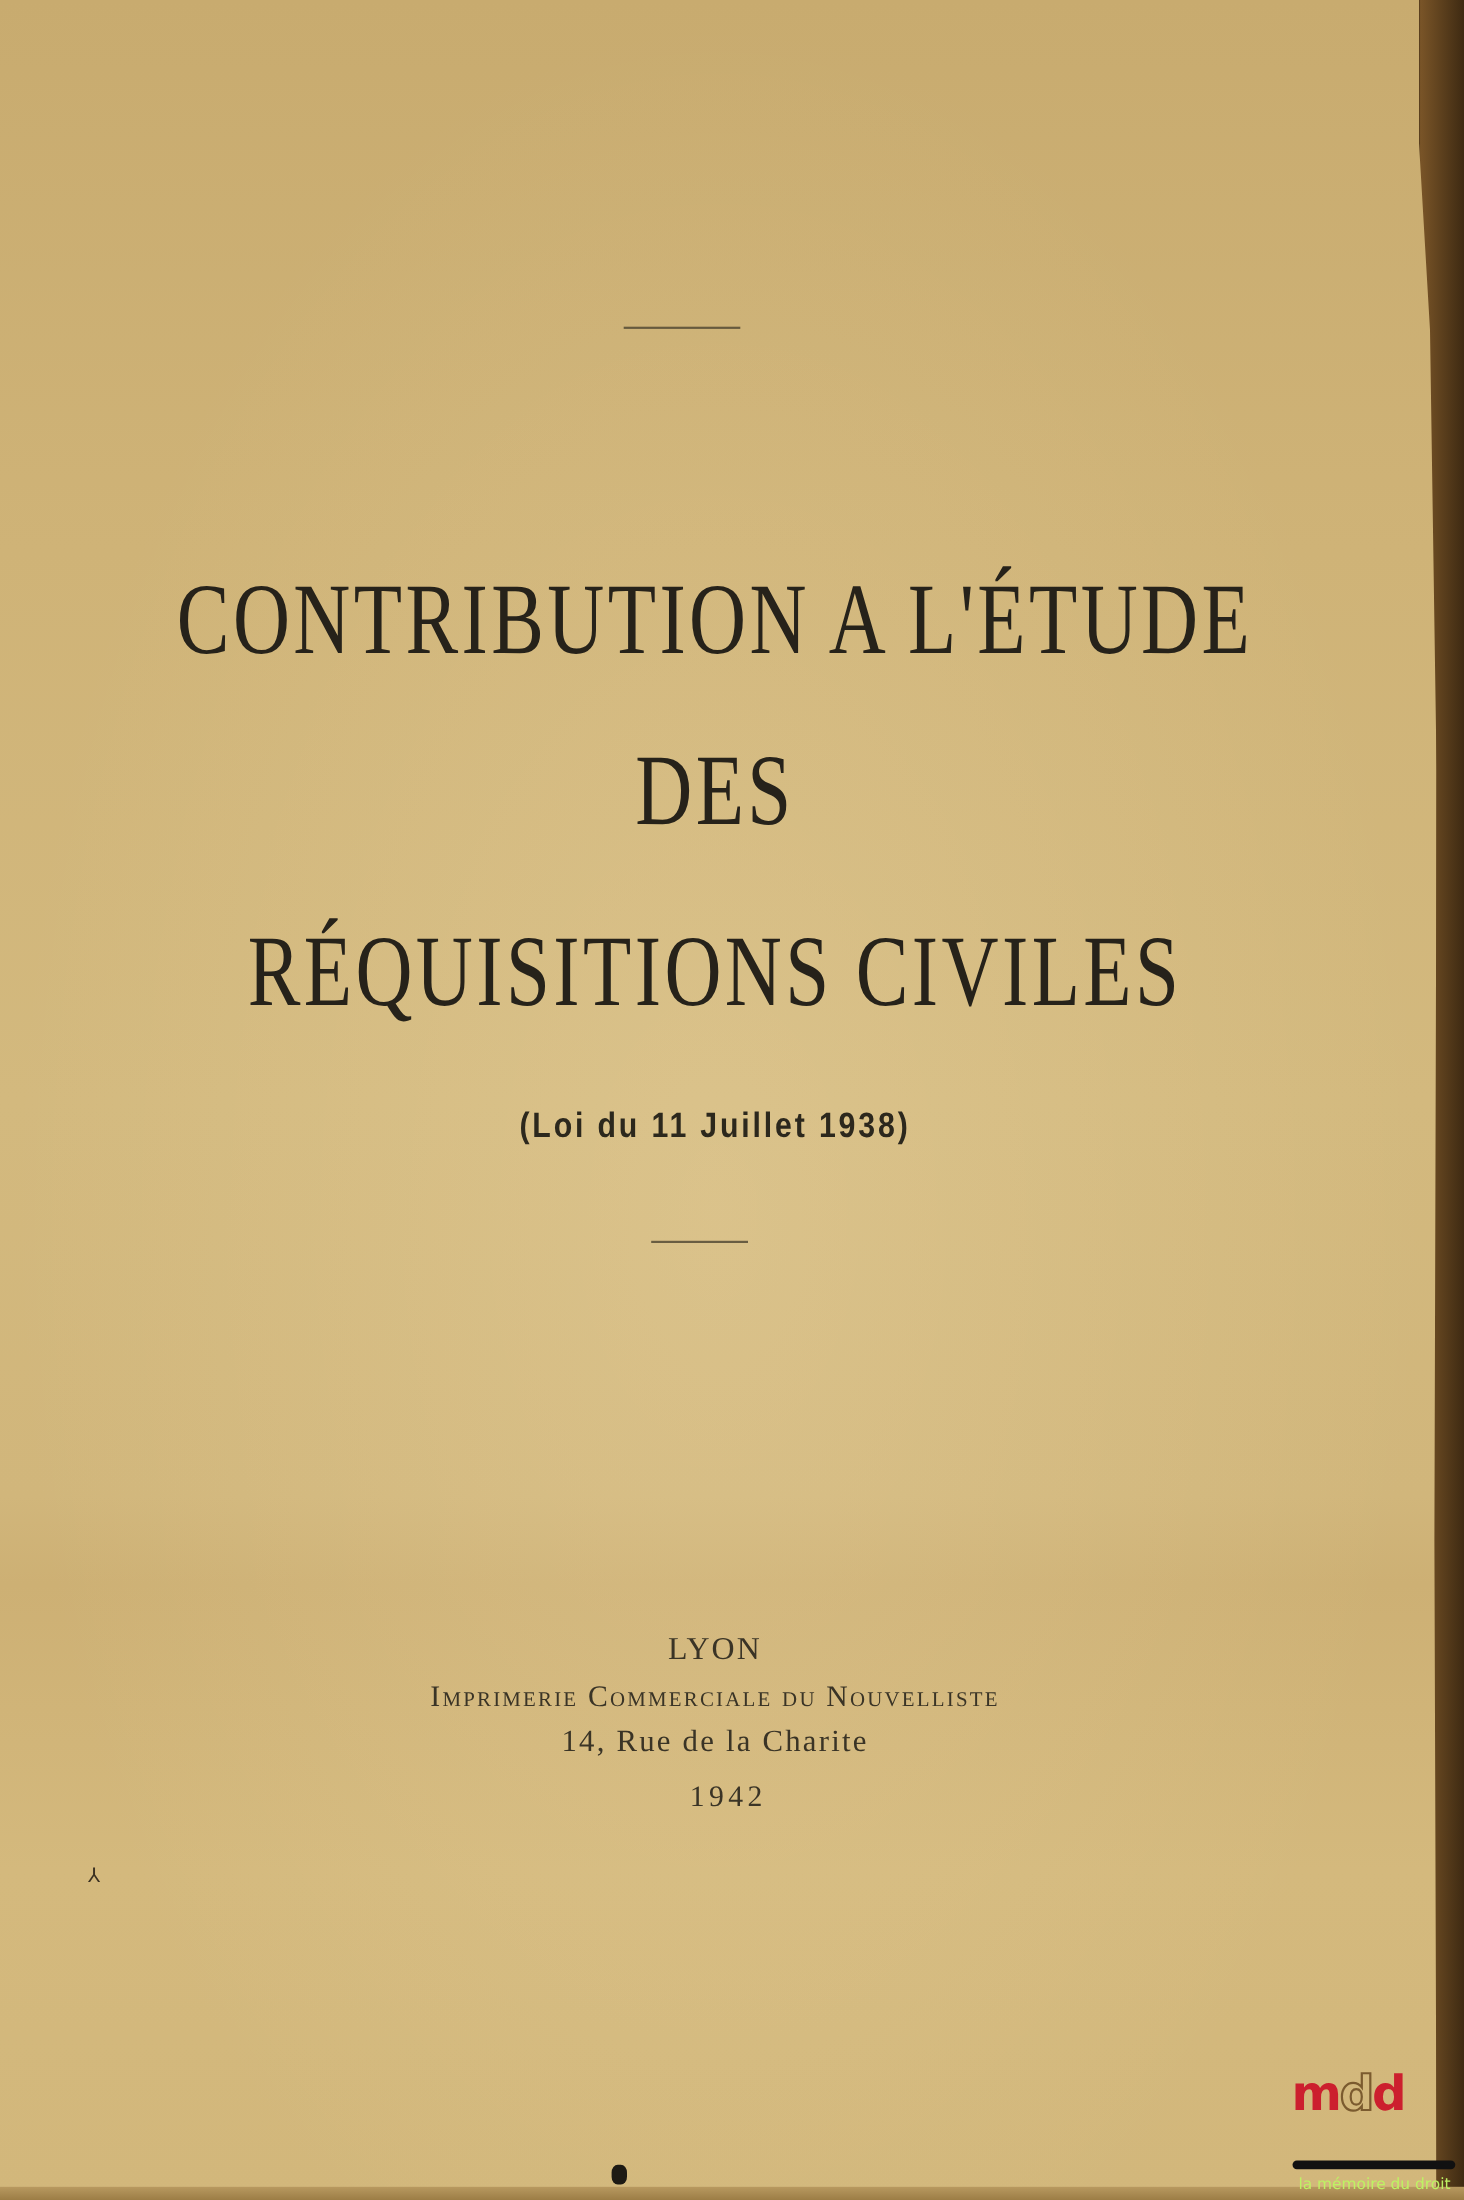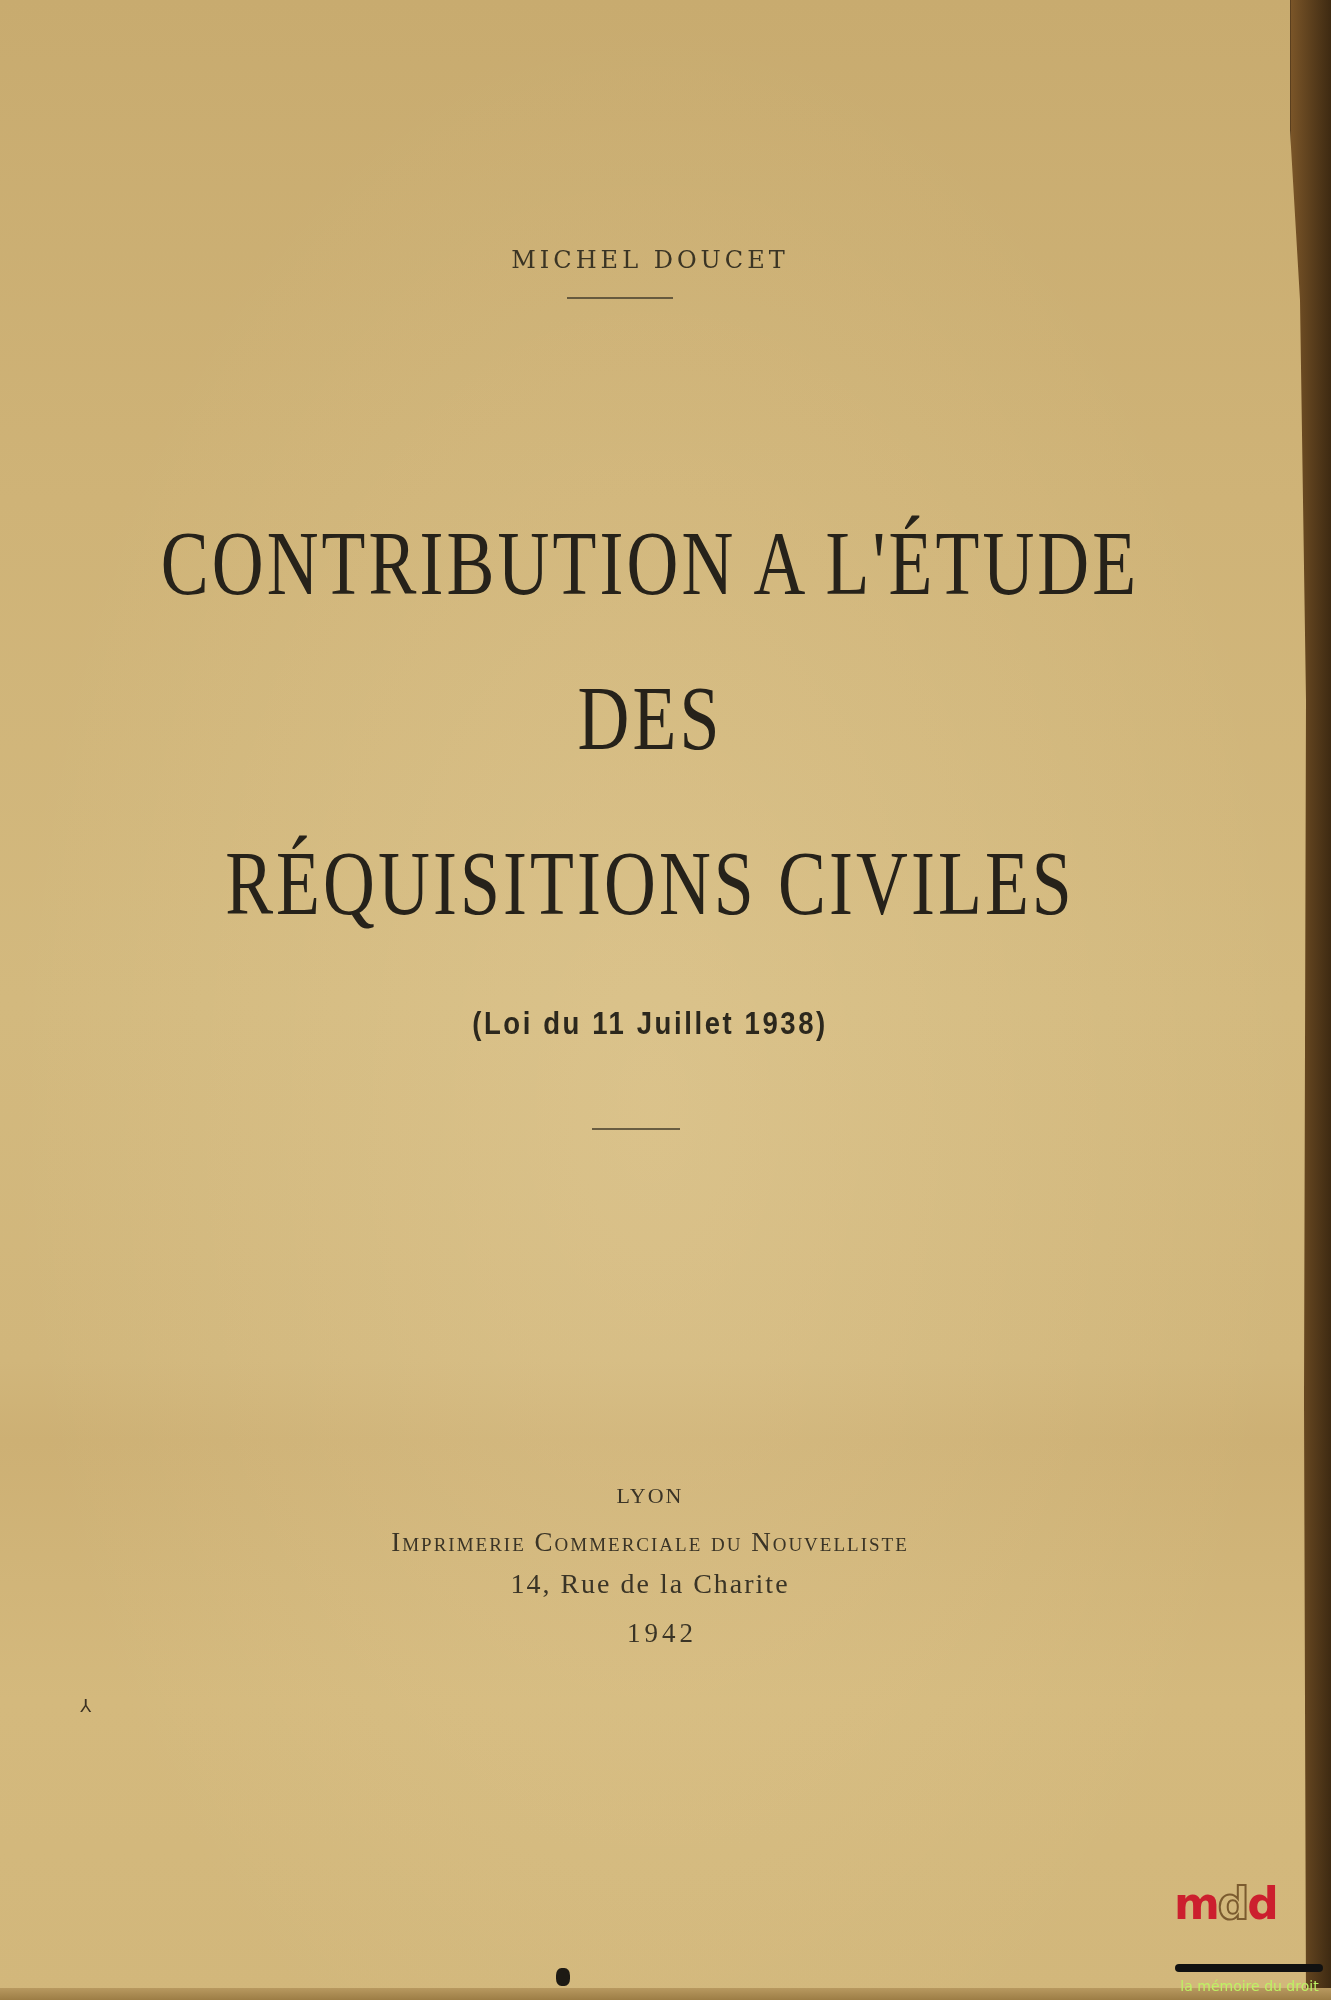--- a/index.html
+++ b/index.html
@@ -33,21 +33,21 @@
     transform: scaleX(0.78); transform-origin: 50% 50%;
   }
   .t1 { top: 510px; font-size: 92px; letter-spacing: 4px; }
   .t2 { top: 665px; font-size: 92px; letter-spacing: 4px; }
   .t3 { top: 830px; font-size: 92px; letter-spacing: 4px; }
   .subtitle {
     top: 1005px; font-family: "Liberation Sans", sans-serif; font-weight: bold;
     font-size: 32px; letter-spacing: 3px; color: #2c281d;
     transform: scaleX(0.86);
   }
-  .city { top: 1483px; font-family: "Liberation Serif", serif; font-size: 22px; letter-spacing: 2px; color: #3a3426; }
+  .city { top: 1483px; font-family: "Liberation Serif", serif; font-size: 29px; letter-spacing: 2px; color: #3a3426; }
   .printer { top: 1527px; font-family: "Liberation Serif", serif; font-size: 27px; letter-spacing: 2px; color: #3a3426; font-variant: small-caps; }
   .address { top: 1568px; font-family: "Liberation Serif", serif; font-size: 28px; letter-spacing: 2px; color: #3a3426; }
   .year { top: 1618px; font-family: "Liberation Serif", serif; font-size: 27px; letter-spacing: 4px; color: #3a3426; margin-left: 12px; }
   .stain { position: absolute; background: #1d1a14; border-radius: 40%; }
   .mark { position: absolute; font-family: "DejaVu Sans", sans-serif; color: #3b3122; }
   .logo { position: absolute; left: 1168px; top: 1884px; width: 163px; height: 116px; }
   .logo-letters {
     position: absolute; left: 6px; top: -2px; font-family: "DejaVu Sans", sans-serif;
     font-size: 44px; font-weight: bold; letter-spacing: -2px; color: #cc1f2e; line-height: 1;
   }
@@ -58,21 +58,20 @@
     font-family: "DejaVu Sans", sans-serif; font-size: 14px; color: #bef264;
   }
 </style>
 </head>
 <body>
 
 <div class="spine"></div>
 
 <div class="page">
 
-  <div class="text author">MICHEL DOUCET</div>
   <div class="rule" style="left:567px; top:297px; width:106px;"></div>
 
   <div class="text title-line t1">CONTRIBUTION A L'ÉTUDE</div>
   <div class="text title-line t2">DES</div>
   <div class="text title-line t3">RÉQUISITIONS CIVILES</div>
 
   <div class="text subtitle">(Loi du 11 Juillet 1938)</div>
 
   <div class="rule" style="left:592px; top:1128px; width:88px;"></div>
 

